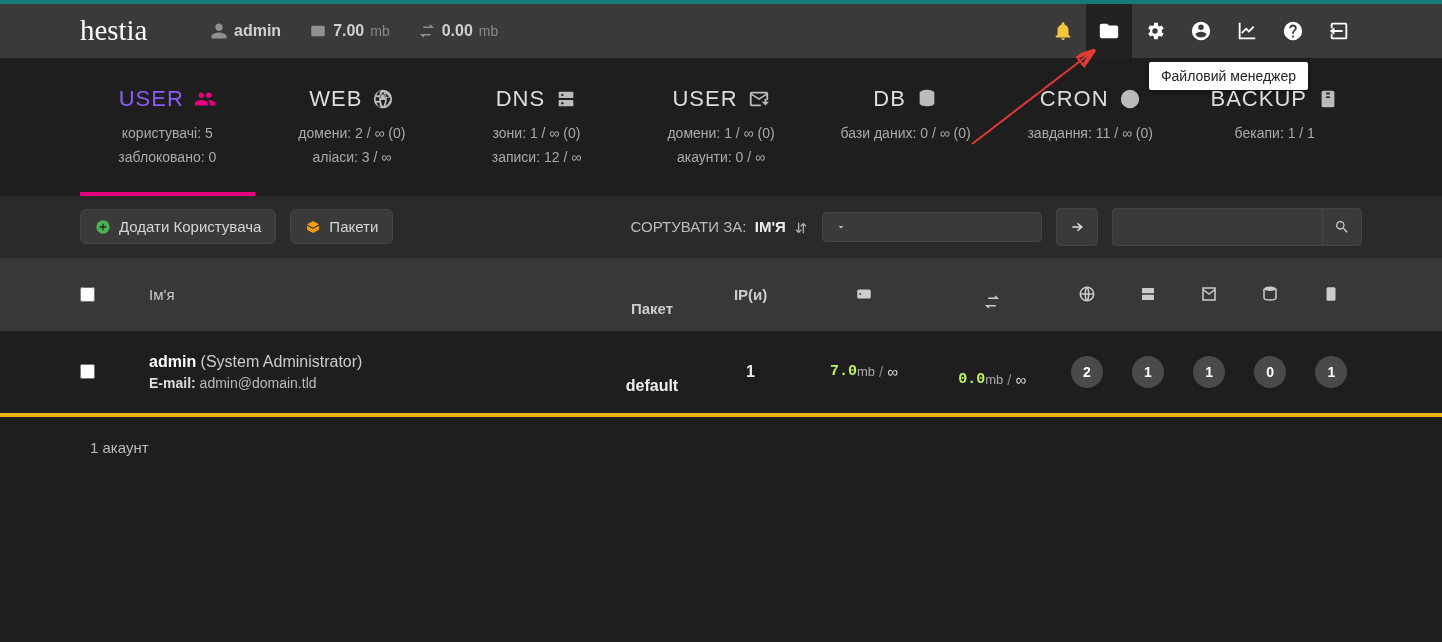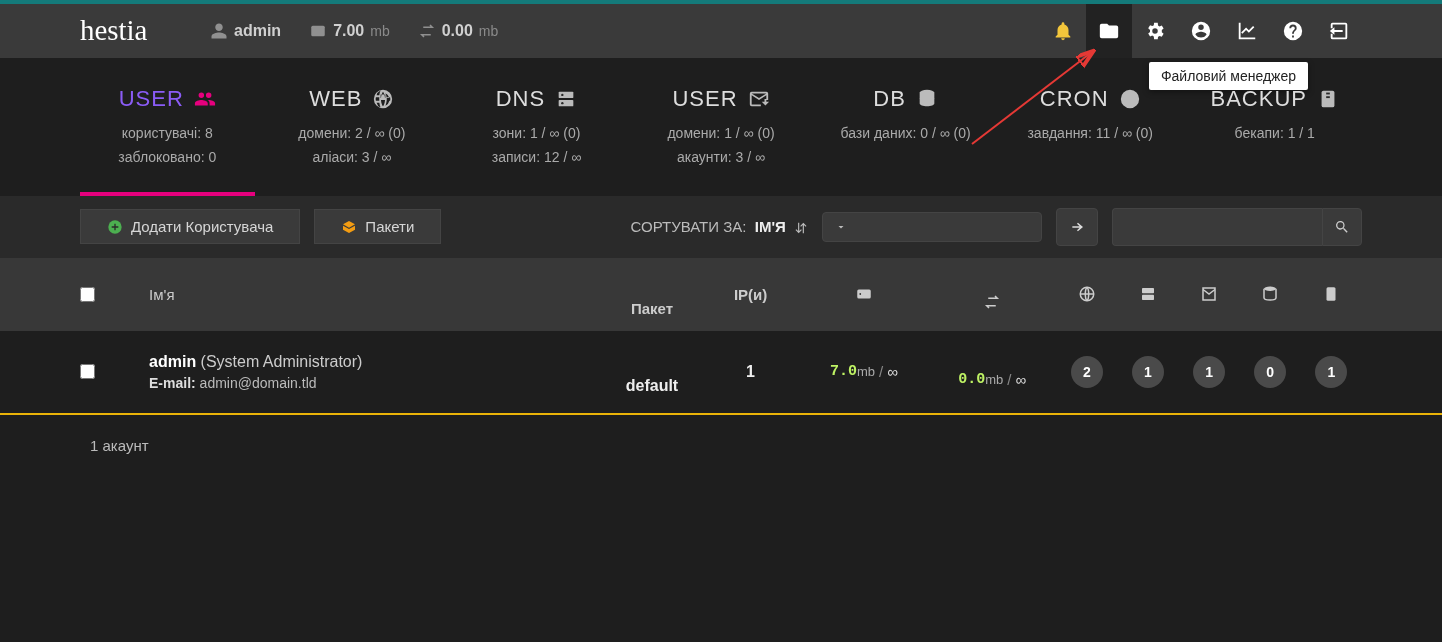--- a/index.html
+++ b/index.html
@@ -23,21 +23,21 @@
   .arrow svg line, .arrow svg path { stroke:#e53935; stroke-width:2; fill:none; }
   .stats-row { display:flex; padding:22px 80px 0 80px; gap:10px; }
   .tab { flex:1; text-align:center; padding:6px 0 24px 0; position:relative; }
   .tab.active::after { content:""; position:absolute; left:0; right:0; bottom:-2px; height:4px; background:#e6007e; }
   .tab-head { display:flex; justify-content:center; align-items:center; gap:10px; font-size:22px; font-weight:500; color:#ddd; letter-spacing:1px; margin-bottom:10px; }
   .tab.active .tab-head { color:#8b5cf6; }
   .tab-head svg { width:22px; height:22px; fill:#bbb; }
   .tab.active .tab-head svg { fill:#e6007e; }
   .tab-line { font-size:14px; color:#aaa; line-height:1.7; }
   .toolbar { background:#2a2a2a; margin-top:2px; padding:12px 80px; display:flex; align-items:center; gap:14px; }
-  .btn { display:flex; align-items:center; gap:8px; background:#3a3a3a; border:1px solid #444; border-radius:0; padding:8px 26px; font-size:15px; color:#d6d6d6; cursor:pointer; }
+  .btn { display:flex; align-items:center; gap:8px; background:#3a3a3a; border:1px solid #444; border-radius:6px; padding:8px 14px; font-size:15px; color:#d6d6d6; cursor:pointer; }
   .btn.green-ico svg { fill:#4caf50; }
   .btn.orange-ico svg { fill:#f39c12; }
   .btn svg { width:16px; height:16px; }
   .sort-label { margin-left:auto; font-size:15px; color:#bbb; }
   .sort-label b { color:#eee; font-weight:700; }
   .sort-label svg { width:14px; height:14px; fill:#bbb; vertical-align:middle; margin-left:4px; }
   .select-btn { display:flex; align-items:center; gap:10px; background:#3a3a3a; border:1px solid #444; border-radius:4px; padding:8px 12px; font-size:15px; color:#bbb; cursor:pointer; width:220px; justify-content:space-between; }
   .select-btn svg { width:12px; height:12px; fill:#bbb; }
   .icon-btn { width:42px; height:38px; background:#3a3a3a; border:1px solid #444; border-radius:4px; display:flex; align-items:center; justify-content:center; cursor:pointer; }
   .icon-btn svg { width:16px; height:16px; fill:#ddd; }
@@ -48,21 +48,21 @@
   .table-head { background:#383838; padding:14px 80px; display:flex; align-items:center; font-size:15px; color:#ccc; }
   .table-head .th, .row .td { display:flex; align-items:center; justify-content:center; }
   .col-chk  { width:70px; justify-content:flex-start !important; }
   .col-name { width:460px; justify-content:flex-start !important; }
   .col-pkg  { width:100px; font-weight:600;margin-top:28px; }
   .col-ip   { width:100px; font-weight:600; }
   .col-disk { width:130px; }
   .col-bw   { width:130px;margin-top:16px; }
   .col-mini { width:62px; }
   .table-head svg { width:18px; height:18px; fill:#ccc; }
-  .row { padding:18px 80px; display:flex; align-items:center; border-bottom:2px solid #eab308; }
+  .row { padding:18px 80px; display:flex; align-items:center; border-bottom:4px solid #eab308; }
   .row .name-block { color:#e6e6e6; }
   .row .name-block .uname { font-weight:700; color:#fff; font-size:16px; }
   .row .name-block .urole { color:#ccc; font-size:16px; }
   .row .name-block .mail { font-size:14px; color:#bbb; margin-top:4px; }
   .row .name-block .mail b { font-weight:700; color:#ddd;margin-top:16px; }
   .td.col-pkg, .td.col-ip { font-weight:700; color:#eee; }
   .td.col-disk, .td.col-bw { font-size:15px; color:#ddd; }
   .td.col-disk b, .td.col-bw b { font-weight:700; color:#bef264;font-family:Liberation Mono, monospace; }
   .unit-sm { font-size:13px; color:#aaa; }
   .slash   { color:#888; margin:0 4px; }
@@ -155,21 +155,21 @@
 </div>
 
 <div class="stats-row">
   <div class="tab active">
     <div class="tab-head">
         <span>USER</span>
         <svg viewBox="0 0 24 24">
           <path d="M16 11a3 3 0 1 0 0-6 3 3 0 0 0 0 6zm-8 0a3 3 0 1 0 0-6 3 3 0 0 0 0 6zm0 2c-2.3 0-7 1.2-7 3.5V19h14v-2.5C15 14.2 10.3 13 8 13zm8 0c-.3 0-.6 0-1 .1 1.2.8 2 2 2 3.4V19h6v-2.5c0-2.3-4.7-3.5-7-3.5z"></path>
         </svg>
       </div>
-    <div class="tab-line">користувачі: 8</div>
+    <div class="tab-line">користувачі: 5</div>
     <div class="tab-line">заблоковано: 0</div>
   </div>
   <div class="tab">
     <div class="tab-head">
         <span>WEB</span>
         <svg viewBox="0 0 24 24">
           <path d="M12 2a10 10 0 1 0 0 20 10 10 0 0 0 0-20zm7 9h-3a15 15 0 0 0-1.3-5.4A8 8 0 0 1 19 11zM12 4c.8 1.2 2 3.4 2.2 7H9.8C10 7.4 11.2 5.2 12 4zM4.3 14A8 8 0 0 1 4 12c0-.7.1-1.3.3-2H8c-.1.7-.1 1.3-.1 2s0 1.3.1 2H4.3zm.7 2h3c.2 2 .7 3.8 1.3 5.4A8 8 0 0 1 5 16zm3-8H5a8 8 0 0 1 4.3-5.4A15 15 0 0 0 8 8zm4 12c-.8-1.2-2-3.4-2.2-7h4.4c-.2 3.6-1.4 5.8-2.2 7zm2.5-9h-5c-.1-.7-.1-1.3-.1-2s0-1.3.1-2h5c.1.7.1 1.3.1 2s0 1.3-.1 2zm.2 8.4c.6-1.6 1.1-3.4 1.3-5.4h3a8 8 0 0 1-4.3 5.4zM16 14c.1-.7.1-1.3.1-2s0-1.3-.1-2h3.7c.2.7.3 1.3.3 2s-.1 1.3-.3 2H16z"></path>
         </svg>
       </div>
     <div class="tab-line">домени: 2 / ∞ (0)</div>
@@ -189,21 +189,21 @@
     <div class="tab-line">записи: 12 / ∞</div>
   </div>
   <div class="tab">
     <div class="tab-head">
         <span>USER</span>
         <svg viewBox="0 0 24 24">
           <path d="M20 4H4a2 2 0 0 0-2 2v12a2 2 0 0 0 2 2h10v-2H4V8l8 5 8-5v5h2V6a2 2 0 0 0-2-2zm-8 7L4 6h16l-8 5zm8 4h3l-4 4-4-4h3v-3h2v3z"></path>
         </svg>
       </div>
     <div class="tab-line">домени: 1 / ∞ (0)</div>
-    <div class="tab-line">акаунти: 3 / ∞</div>
+    <div class="tab-line">акаунти: 0 / ∞</div>
   </div>
   <div class="tab">
     <div class="tab-head">
         <span>DB</span>
         <svg viewBox="0 0 24 24">
           <ellipse cx="12" cy="5" rx="8" ry="3"></ellipse>
           <path d="M4 5v6c0 1.7 3.6 3 8 3s8-1.3 8-3V5"></path>
           <path d="M4 11v6c0 1.7 3.6 3 8 3s8-1.3 8-3v-6"></path>
         </svg>
       </div>

